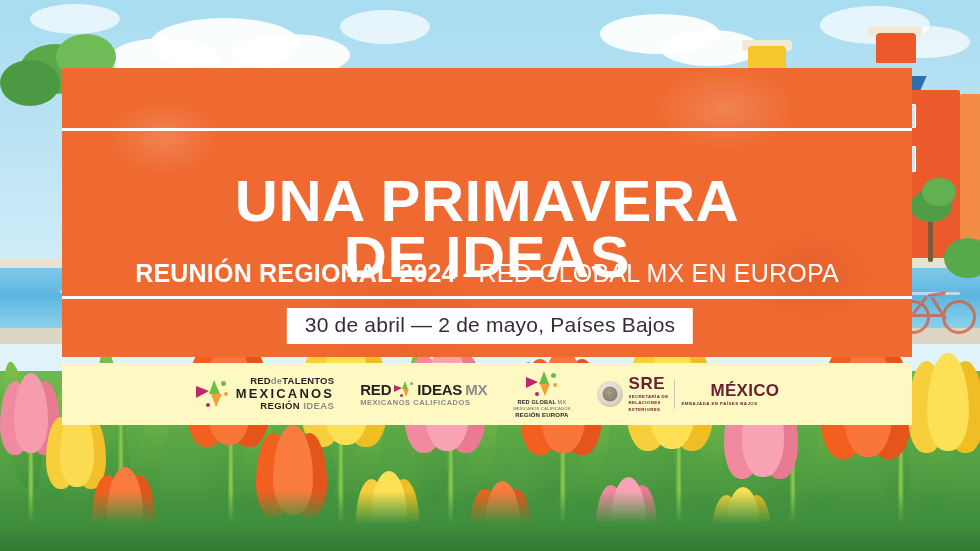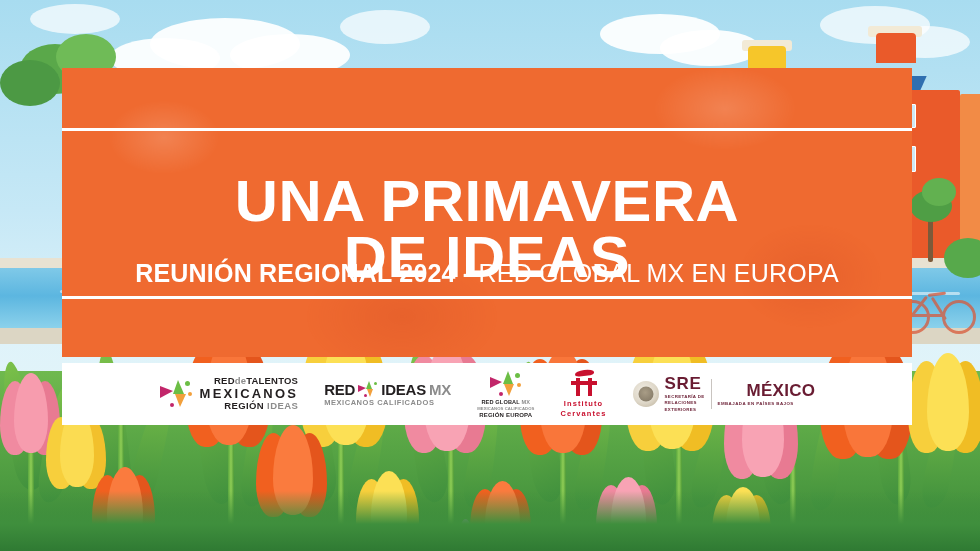--- a/index.html
+++ b/index.html
@@ -77,21 +77,21 @@
     white-space:nowrap;}
   .subtitle .strong{font-weight:800;}
   .subtitle .light{font-weight:400;}
 
   .datebar{position:absolute;top:308px;left:50%;transform:translateX(-50%);
     background:#ffffff;color:#3a2a3c;
     padding:5px 18px 7px;font-size:21px;white-space:nowrap;letter-spacing:.2px;}
 
   
   .logobar{position:absolute;left:62px;top:363px;width:850px;height:62px;
-    background:#ffffff;display:flex;align-items:center;justify-content:center;gap:26px;}
+    background:#fef9c3;display:flex;align-items:center;justify-content:center;gap:26px;}
   .logo{display:flex;align-items:center;gap:7px;}
 
   
   .mark{position:relative;display:inline-block;}
   .cf{position:absolute;}
   .cf-dot{border-radius:50%;}
 
   .rdt-txt{line-height:1.12;text-align:right;}
   .rdt-l1{font-size:9.5px;font-weight:800;color:#231f20;letter-spacing:.2px;}
   .rdt-l1 .de{color:#8c8c8c;font-weight:700;}
@@ -362,20 +362,21 @@
     <span>UNA PRIMAVERA</span>
     <span class="l2">DE IDEAS</span>
   </h1>
 
   <div class="rule rule-bot"></div>
 
   <div class="subtitle">
     <span class="strong">REUNIÓN REGIONAL 2024 - </span><span class="light">RED GLOBAL MX EN EUROPA</span>
   </div>
 
+  <div class="datebar">30 de abril — 2 de mayo, Países Bajos</div>
 
   <div class="logobar">
 
     <div class="logo">
       <div class="mark" style="width:34px;height:30px;">
         <div class="cf" style="left:1px;top:7px;width:0;height:0;border-left:13px solid #c2266a;border-top:5px solid transparent;border-bottom:7px solid transparent;"></div>
         <div class="cf" style="left:14px;top:1px;width:0;height:0;border-bottom:14px solid #6cbe45;border-left:5px solid transparent;border-right:6px solid transparent;"></div>
         <div class="cf" style="left:16px;top:15px;width:0;height:0;border-top:13px solid #f2a03c;border-left:5px solid transparent;border-right:6px solid transparent;"></div>
         <div class="cf cf-dot" style="left:26px;top:2px;width:5px;height:5px;background:#6cbe45;"></div>
         <div class="cf cf-dot" style="left:11px;top:24px;width:4px;height:4px;background:#c2266a;"></div>
@@ -421,33 +422,20 @@
         <div class="cf cf-dot" style="left:27px;top:12px;width:4px;height:4px;background:#f2a03c;"></div>
       </div>
       <div class="rge-l1">
         <span>RED GLOBAL</span>
         <span class="mx">MX</span>
       </div>
       <div class="rge-l2">MEXICANOS CALIFICADOS</div>
       <div class="rge-l3">REGIÓN EUROPA</div>
     </div>
 
-    <div class="logo ic">
-      <div style="position:relative;width:32px;height:26px;">
-        <div style="position:absolute;left:7px;top:0;width:19px;height:6px;background:#c8102e;
-                    border-radius:60% 60% 40% 40%;transform:rotate(-7deg);"></div>
-        <div style="position:absolute;left:3px;top:11px;width:26px;height:4px;background:#c8102e;"></div>
-        <div style="position:absolute;left:8px;top:8px;width:4px;height:18px;background:#c8102e;"></div>
-        <div style="position:absolute;left:20px;top:8px;width:4px;height:18px;background:#c8102e;"></div>
-      </div>
-      <div class="ic-name">
-        <div>Instituto</div>
-        <div>Cervantes</div>
-      </div>
-    </div>
 
     <div class="logo sre">
       <div class="eagle"></div>
       <div class="sre-txt">
         <div class="sre-l1">SRE</div>
         <div class="sre-l2">
           <div>SECRETARÍA DE</div>
           <div>RELACIONES</div>
           <div>EXTERIORES</div>
         </div>

